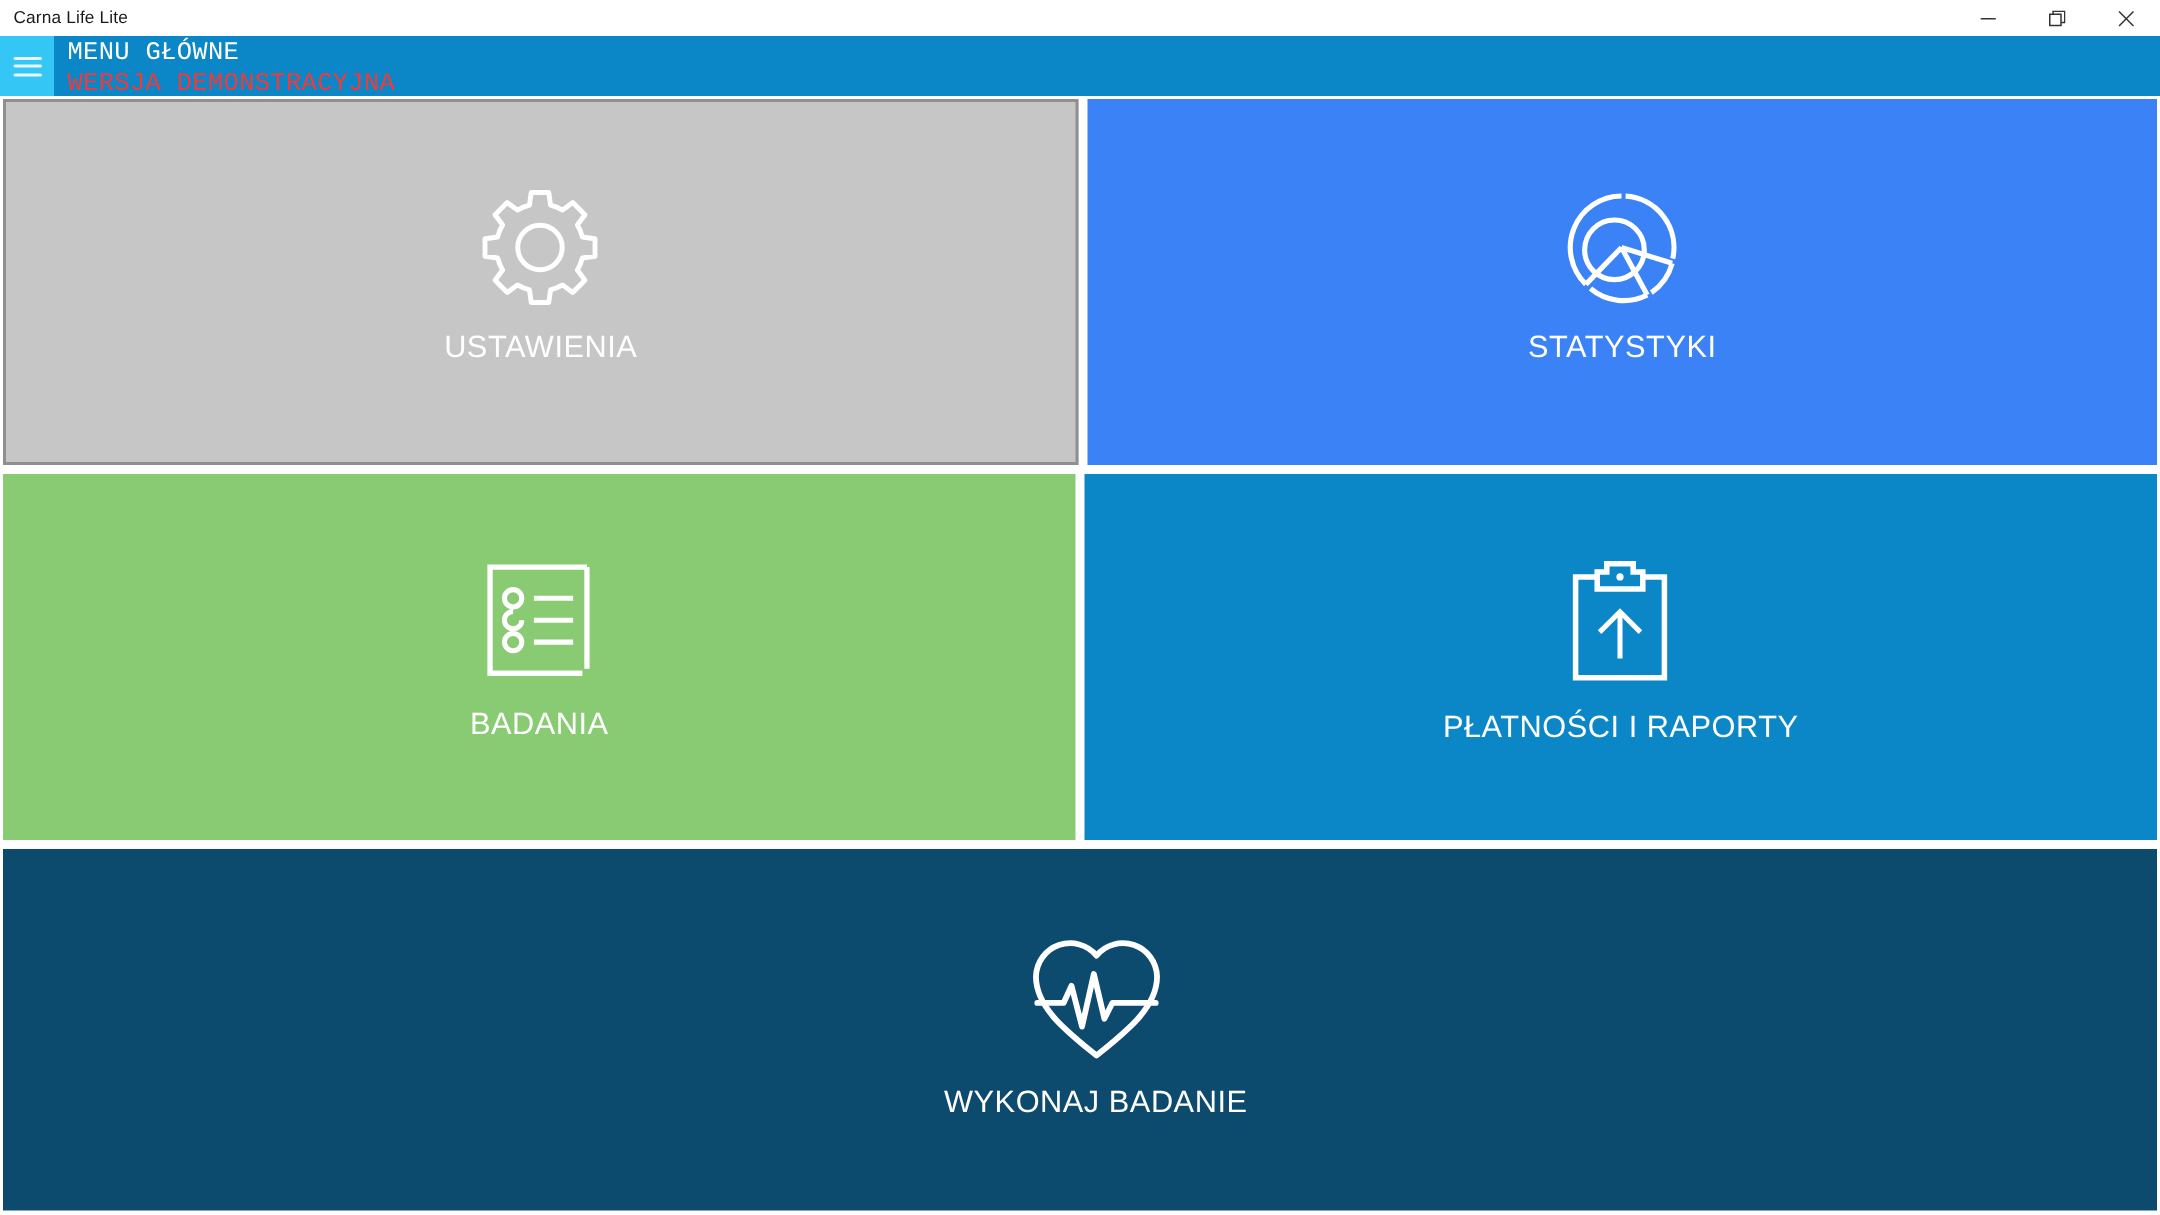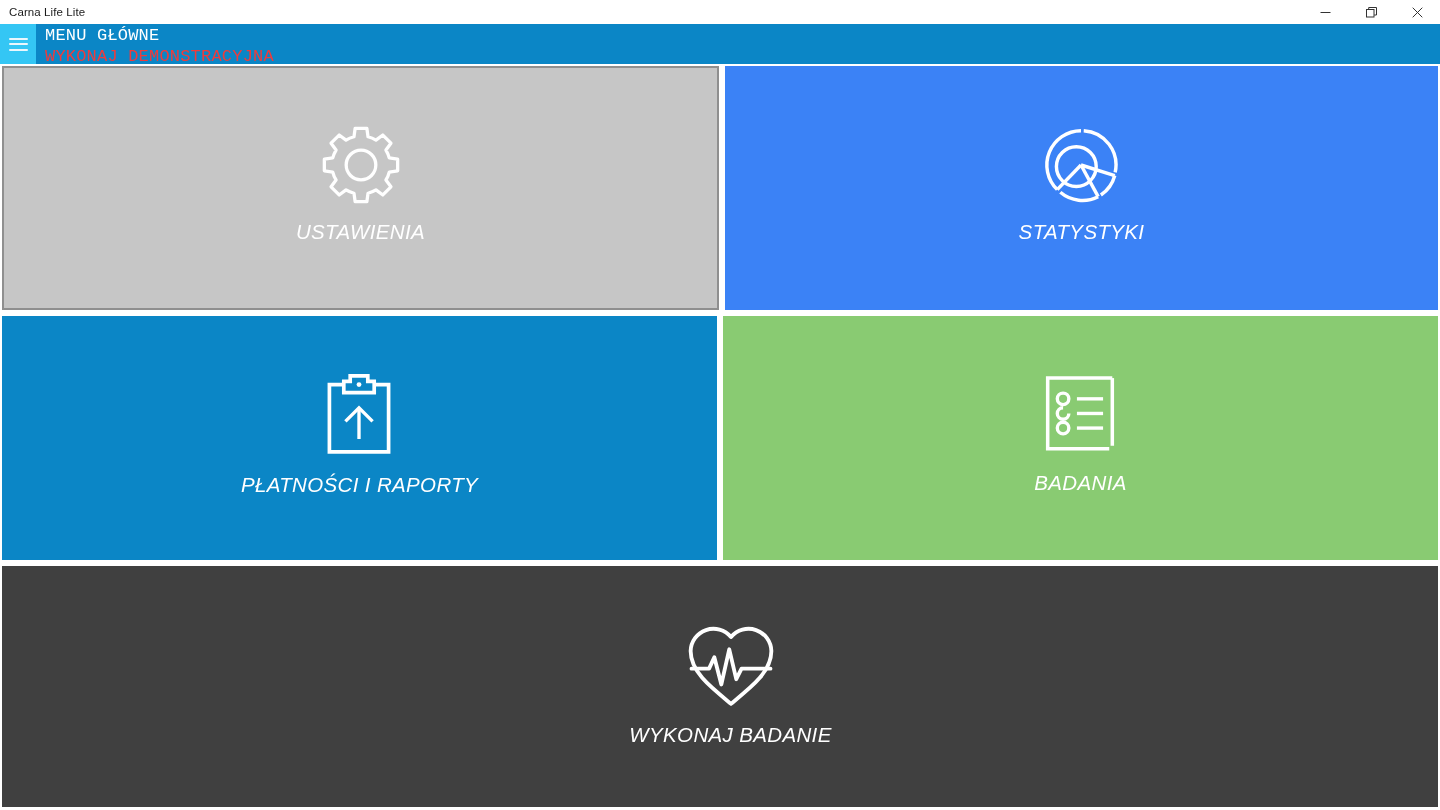--- a/index.html
+++ b/index.html
@@ -127,21 +127,20 @@
   }
   .tile {
     flex: 1;
     position: relative;
     display: flex;
     flex-direction: column;
     align-items: center;
     justify-content: center;
     cursor: default;
     user-select: none;
-    font-style: italic;
   }
   .tile-row-top { flex: 0 0 244px; }
   .tile-row-mid { flex: 0 0 244px; }
   .tile-row-bottom { flex: 1 1 auto; }
 
   .tile .tile-inner {
     display: flex;
     flex-direction: column;
     align-items: center;
     justify-content: center;
@@ -161,21 +160,21 @@
   }
 
   .tile-settings {
     background: #c6c6c6;
     border: 2px solid #8f8f8f;
   }
   .tile-settings .tile-label { color: #ffffff; }
   .tile-stats    { background: #3b82f6; }
   .tile-exams    { background: #89cb72; }
   .tile-payments { background: #0b86c6; }
-  .tile-perform  { background: #404040; padding-left: 21px; }
+  .tile-perform  { background: #0c4a6e; padding-left: 21px; }
 
   .tile-perform .tile-inner { transform: translateY(-2px); }
   .tile-perform .icon { margin-bottom: 14px; }
 </style>
 </head>
 <body>
 
 <div id="app">
 
   <div class="titlebar">
@@ -204,21 +203,21 @@
   <div class="appbar">
     <div class="hamburger">
       <span class="bars">
         <i></i>
           <i></i>
           <i></i>
       </span>
     </div>
     <div class="appbar-titles">
       <div class="app-title">MENU GŁÓWNE</div>
-      <div class="app-subtitle">WYKONAJ DEMONSTRACYJNA</div>
+      <div class="app-subtitle">WERSJA DEMONSTRACYJNA</div>
     </div>
   </div>
 
   <div class="tiles">
 
     <div class="tile-row tile-row-top">
 
       <div class="tile tile-settings">
         <div class="tile-inner">
           <span class="icon">
@@ -257,56 +256,56 @@
               <circle cx="44" cy="52" r="25.5" fill="none" stroke="#ffffff" stroke-width="4.4"></circle>
             </svg>
           </span>
           <div class="tile-label">STATYSTYKI</div>
         </div>
       </div>
     </div>
 
     <div class="tile-row tile-row-mid">
 
-      <div class="tile tile-payments">
-        <div class="tile-inner">
-          <span class="icon">
-            <svg width="72" height="84" viewBox="0 0 90 104" aria-hidden="true">
-
-              <path d="M 26,14 L 8,14 L 8,98 L 82,98 L 82,14 L 64,14" fill="none" stroke="#ffffff" stroke-width="4.6" stroke-linejoin="miter"></path>
-
-              <path d="M 26,24 L 26,10 L 34,10 L 34,3 L 56,3 L 56,10 L 64,10 L 64,24 Z" fill="none" stroke="#ffffff" stroke-width="4.6" stroke-linejoin="miter"></path>
-              <circle cx="45" cy="14" r="3" fill="#ffffff"></circle>
-
-              <line x1="45" y1="44" x2="45" y2="82" stroke="#ffffff" stroke-width="4.2"></line>
-              <polyline points="28,60 45,43 62,60" fill="none" stroke="#ffffff" stroke-width="4.2" stroke-linejoin="miter"></polyline>
-            </svg>
-          </span>
-          <div class="tile-label">PŁATNOŚCI I RAPORTY</div>
-        </div>
-      </div>
-
       <div class="tile tile-exams">
         <div class="tile-inner">
           <span class="icon">
             <svg width="78" height="80" viewBox="0 0 100 104" aria-hidden="true">
 
               <path d="M 92,4 L 8,4 L 8,96 L 88,96" fill="none" stroke="#ffffff" stroke-width="4.6" stroke-linecap="butt"></path>
               <line x1="92" y1="4" x2="92" y2="92" stroke="#ffffff" stroke-width="4.6"></line>
 
               <circle cx="28" cy="31" r="7.5" fill="none" stroke="#ffffff" stroke-width="4.4"></circle>
               <path d="M 35.5,50 A 7.5,7.5 0 1 1 28,42.5" fill="none" stroke="#ffffff" stroke-width="4.4"></path>
               <circle cx="28" cy="69" r="7.5" fill="none" stroke="#ffffff" stroke-width="4.4"></circle>
 
               <line x1="46" y1="31" x2="80" y2="31" stroke="#ffffff" stroke-width="4.4"></line>
               <line x1="46" y1="50" x2="80" y2="50" stroke="#ffffff" stroke-width="4.4"></line>
               <line x1="46" y1="69" x2="80" y2="69" stroke="#ffffff" stroke-width="4.4"></line>
             </svg>
           </span>
           <div class="tile-label">BADANIA</div>
+        </div>
+      </div>
+
+      <div class="tile tile-payments">
+        <div class="tile-inner">
+          <span class="icon">
+            <svg width="72" height="84" viewBox="0 0 90 104" aria-hidden="true">
+
+              <path d="M 26,14 L 8,14 L 8,98 L 82,98 L 82,14 L 64,14" fill="none" stroke="#ffffff" stroke-width="4.6" stroke-linejoin="miter"></path>
+
+              <path d="M 26,24 L 26,10 L 34,10 L 34,3 L 56,3 L 56,10 L 64,10 L 64,24 Z" fill="none" stroke="#ffffff" stroke-width="4.6" stroke-linejoin="miter"></path>
+              <circle cx="45" cy="14" r="3" fill="#ffffff"></circle>
+
+              <line x1="45" y1="44" x2="45" y2="82" stroke="#ffffff" stroke-width="4.2"></line>
+              <polyline points="28,60 45,43 62,60" fill="none" stroke="#ffffff" stroke-width="4.2" stroke-linejoin="miter"></polyline>
+            </svg>
+          </span>
+          <div class="tile-label">PŁATNOŚCI I RAPORTY</div>
         </div>
       </div>
     </div>
 
     <div class="tile-row tile-row-bottom">
 
       <div class="tile tile-perform">
         <div class="tile-inner">
           <span class="icon">
             <svg width="92" height="86" viewBox="0 0 104 98" aria-hidden="true">

